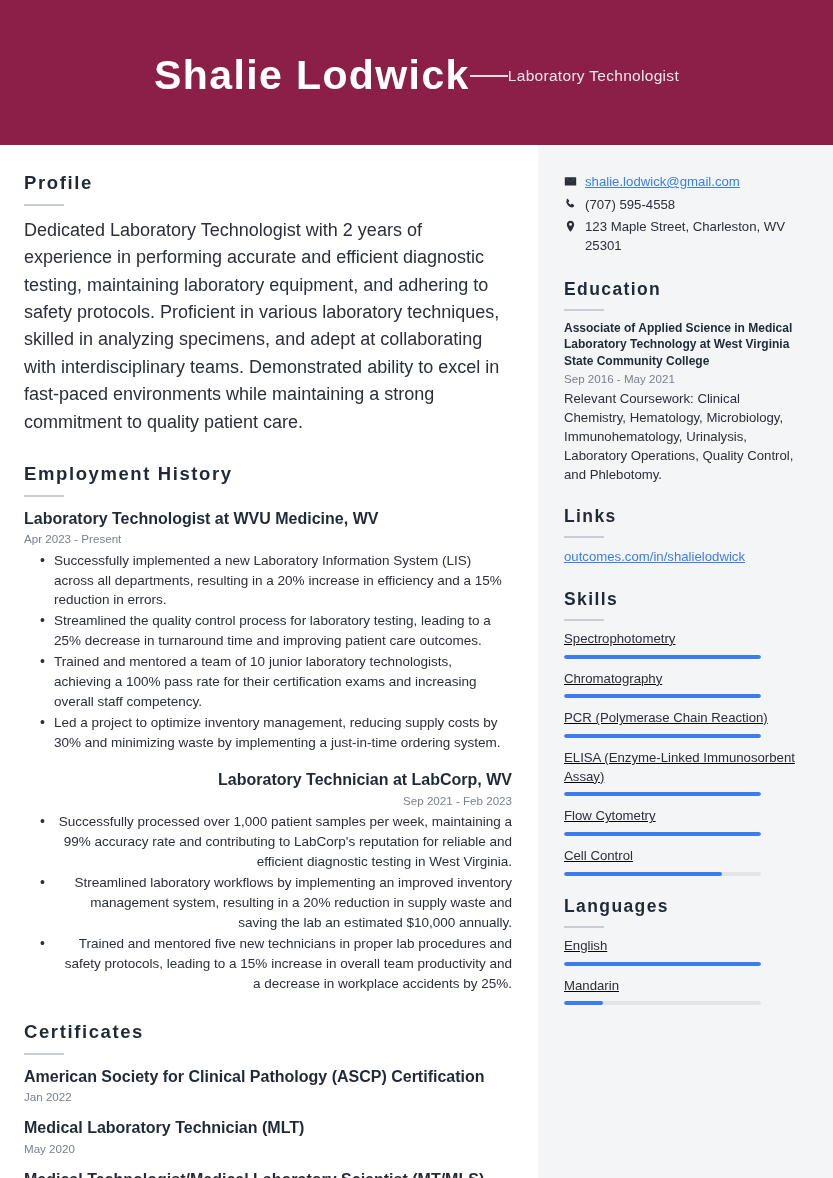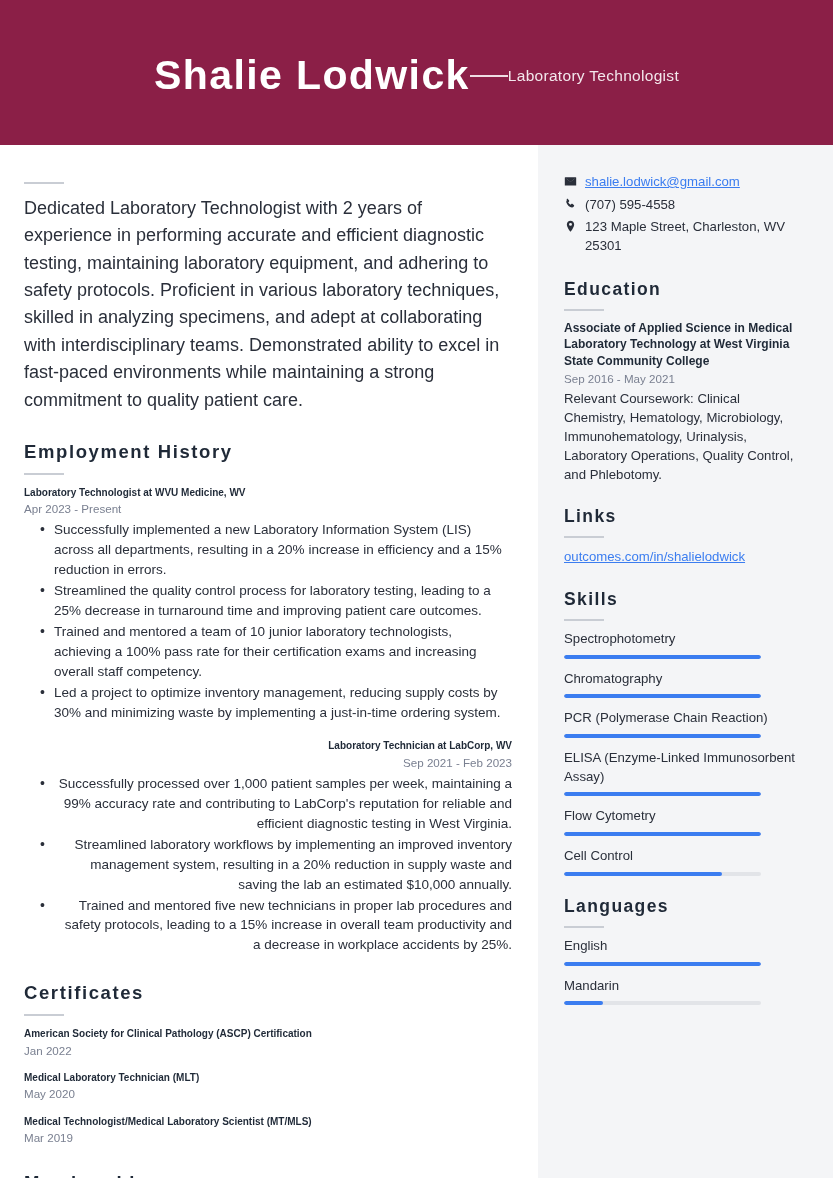--- a/index.html
+++ b/index.html
@@ -94,21 +94,21 @@
   .profile-text {
     font-size: 18px;
     line-height: 1.52;
     color: #2A2F3A;
   }
 
   .block { margin-top: 0; }
   .sec-block { margin-top: 27px; }
 
   .job-title, .cert-title {
-    font-size: 10px;
+    font-size: 16px;
     font-weight: bold;
     color: #1F2937;
     line-height: 1.35;
   }
   .job-date, .cert-date {
     font-size: 11.6px;
     color: #7A8091;
     margin-top: 2px;
     line-height: 1.3;
   }
@@ -187,21 +187,21 @@
   }
 
   .side-link {
     font-size: 13.2px;
     color: #3B7DF0;
     text-decoration: underline;
     line-height: 1.4;
   }
 
   
-  .bar-item { margin-bottom: 11px; }
+  .bar-item { margin-bottom: 11px; text-decoration: underline; }
   .bar-label {
     font-size: 13.2px;
     color: #2A2F3A;
     line-height: 1.42;
     margin-bottom: 6px;
   }
   .bar-track {
     width: 197px;
     height: 4px;
     background: #E2E4E8;
@@ -226,20 +226,21 @@
     <div class="header-name">Shalie Lodwick</div>
     <div class="header-rule"></div>
     <div class="header-title">Laboratory Technologist</div>
   </div>
 
   <div class="body-wrap">
 
     <div class="main-col">
 
       <div class="block">
+        <div class="sec-h">Profile</div>
         <div class="sec-rule"></div>
         <div class="profile-text">Dedicated Laboratory Technologist with 2 years of experience in performing accurate and efficient diagnostic testing, maintaining laboratory equipment, and adhering to safety protocols. Proficient in various laboratory techniques, skilled in analyzing specimens, and adept at collaborating with interdisciplinary teams. Demonstrated ability to excel in fast-paced environments while maintaining a strong commitment to quality patient care.</div>
       </div>
 
       <div class="sec-block">
         <div class="sec-h">Employment History</div>
         <div class="sec-rule"></div>
 
         <div class="job-entry">
           <div class="job-title">Laboratory Technologist at WVU Medicine, WV</div>

